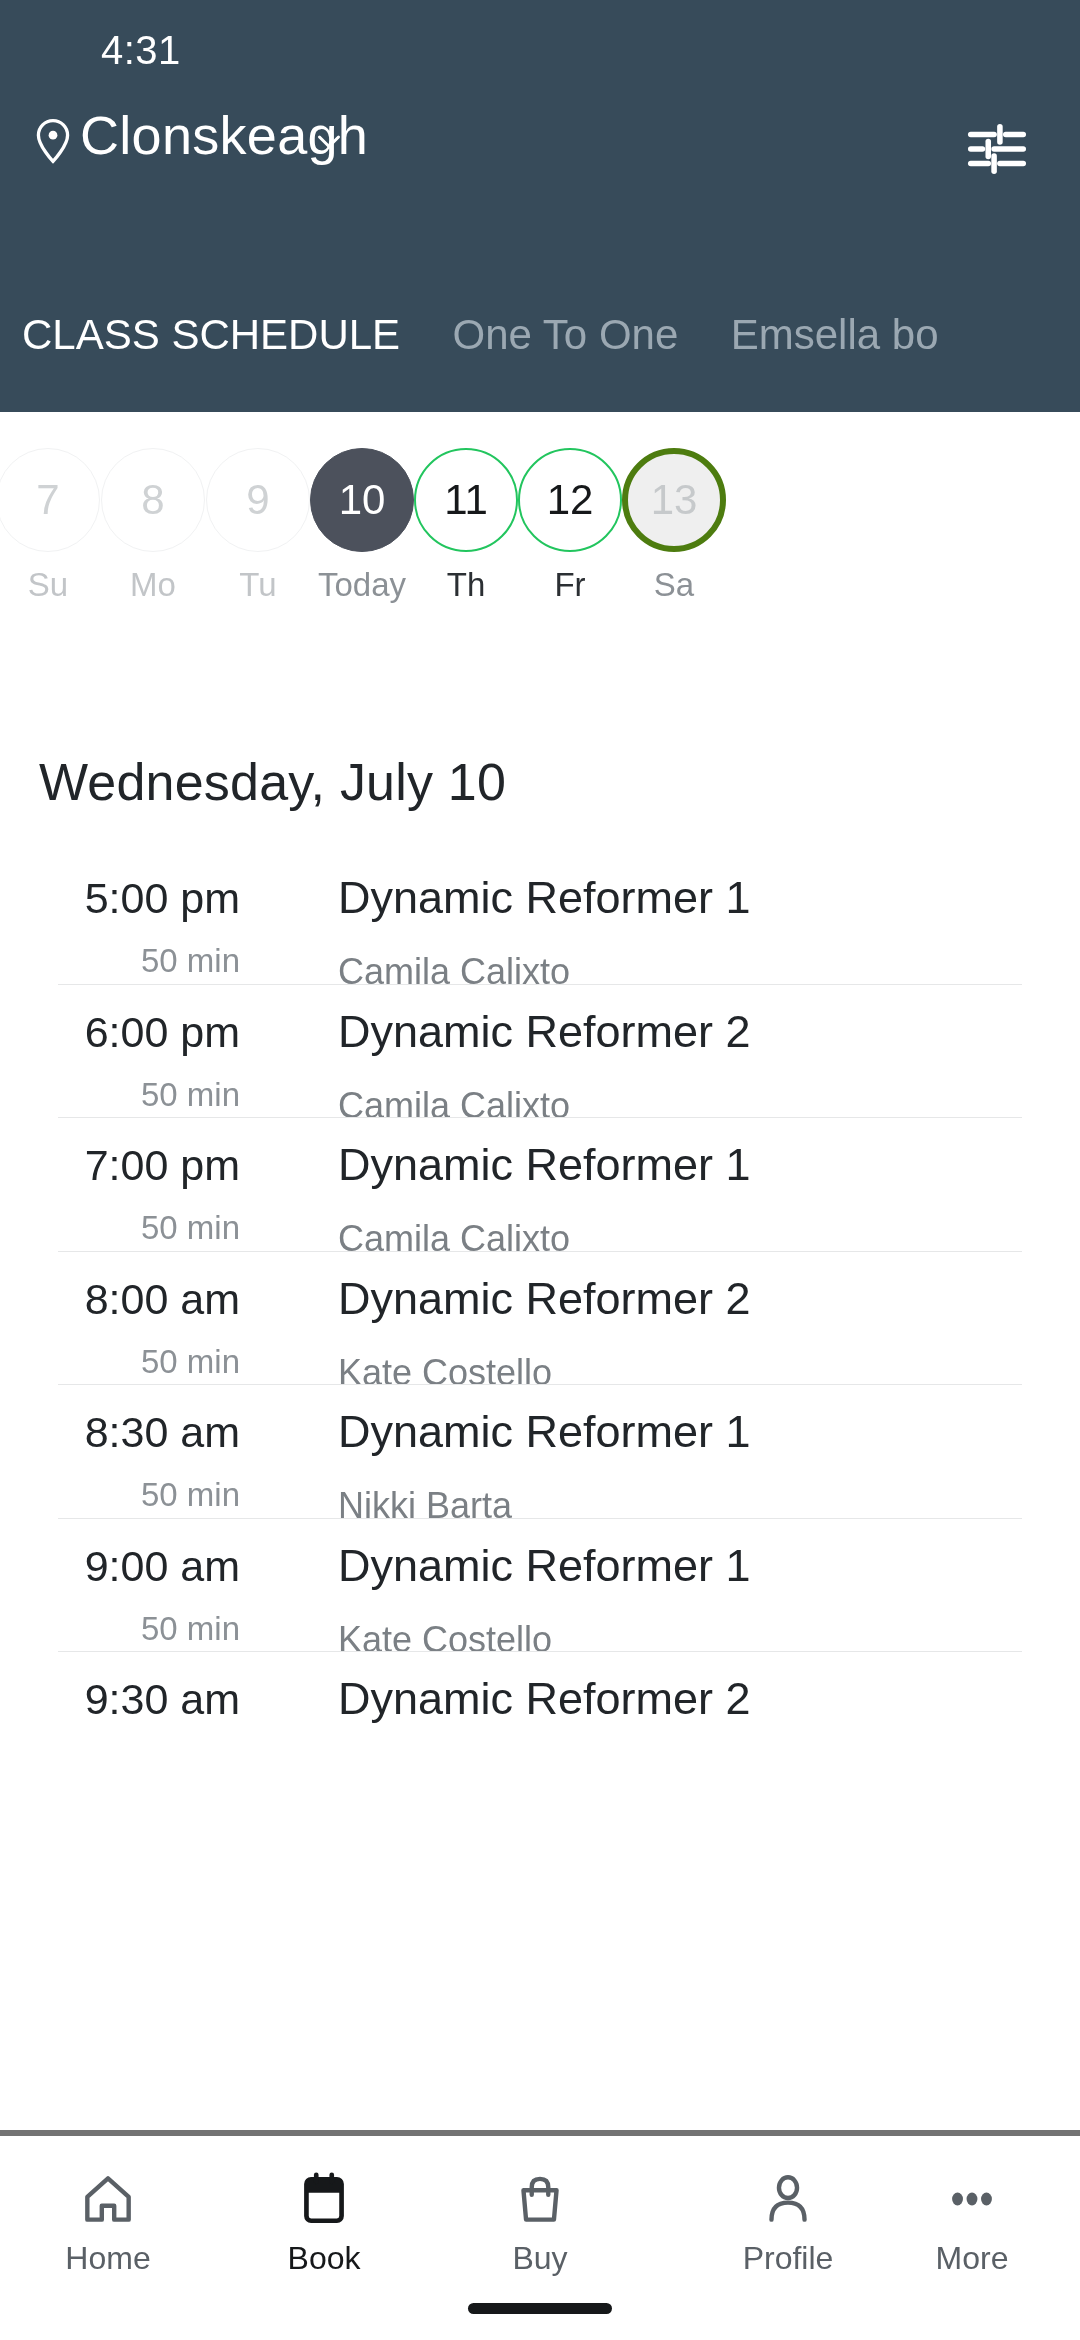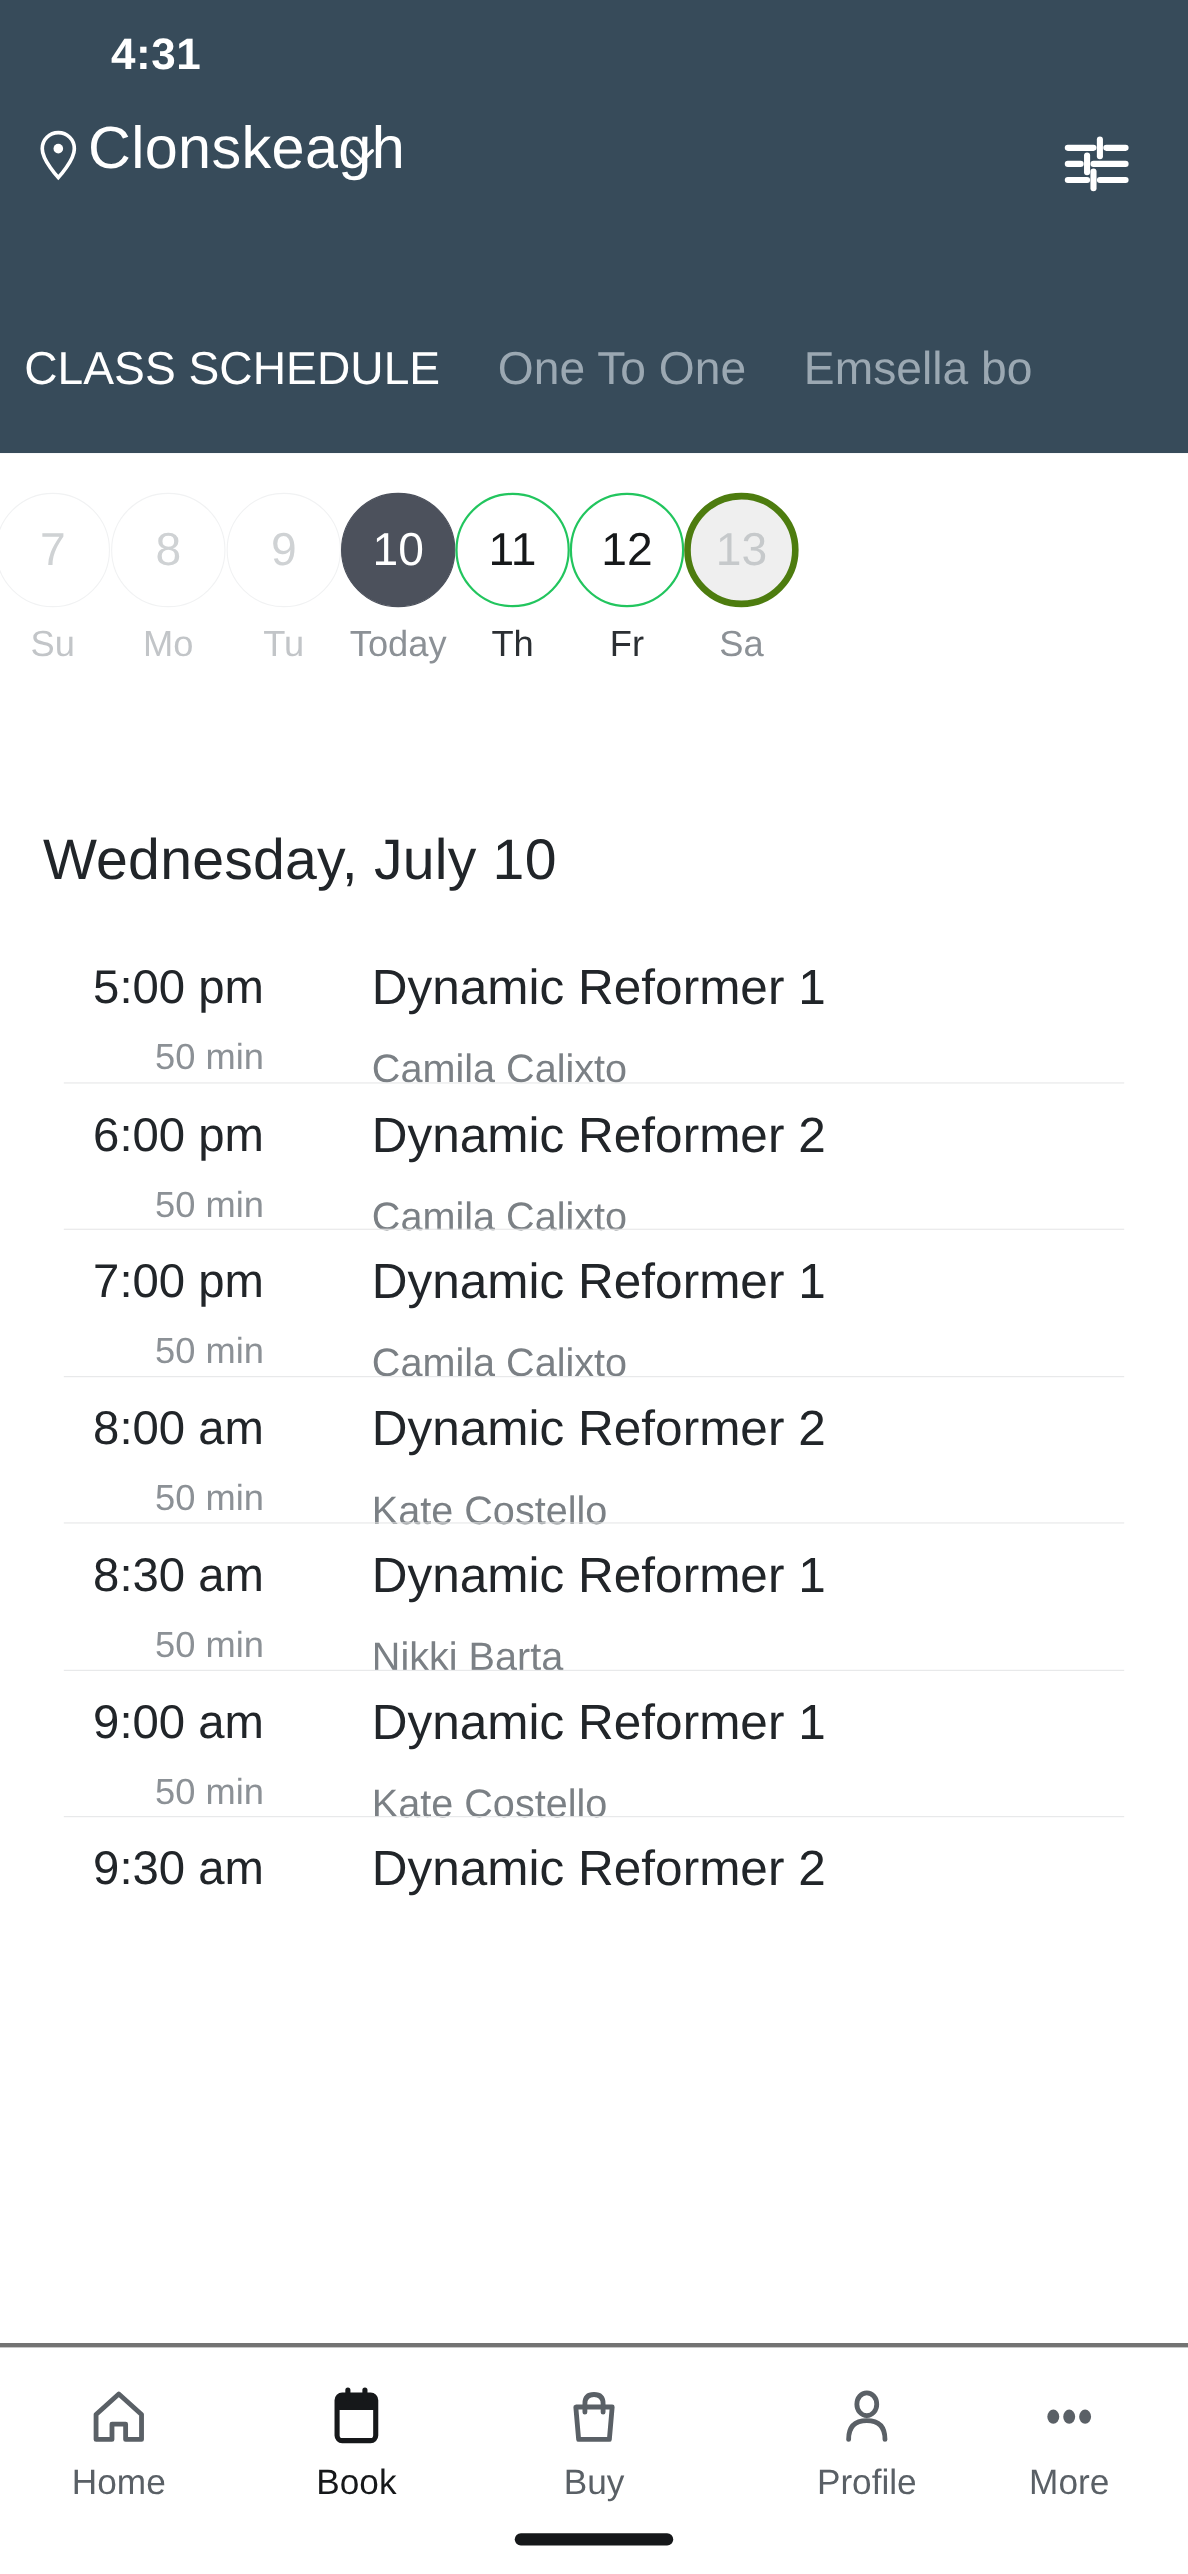--- a/index.html
+++ b/index.html
@@ -12,21 +12,21 @@
     position:relative; width:1080px; height:2340px;
     background:#ffffff; overflow:hidden;
   }
 
   
   .header{
     position:absolute; left:0; top:0; width:1080px; height:412px;
     background:#374B5A;
   }
   .statusbar{
-    position:absolute; left:0; top:0; width:1080px; height:96px;font-weight:bold;
+    position:absolute; left:0; top:0; width:1080px; height:96px;
   }
   .status-time{
     position:absolute; left:101px; top:28px;
     font-size:40px; color:#ffffff; letter-spacing:0.5px;
   }
   .loc-row{
     position:absolute; left:0; top:100px; width:1080px; height:92px;
   }
   .pin-icon{
     position:absolute; left:28px; top:10px; width:50px; height:62px;
@@ -122,21 +122,21 @@
     font-size:45px; color:#212529; white-space:nowrap;
   }
   .rowinstr{
     position:absolute; left:338px; top:101px;
     font-size:36px; color:#7B8085; white-space:nowrap;
   }
 
   
   .bottomnav{
     position:absolute; left:0; bottom:0; width:1080px; height:210px;
-    background:#ffffff; border-top:4px solid #737373;text-decoration:underline;
+    background:#ffffff; border-top:6px solid #737373;text-decoration:underline;
   }
   .navitem{
     position:absolute; top:28px; width:216px; text-align:center;
   }
   .navicon{
     height:70px; display:flex; align-items:center; justify-content:center;
   }
   .navlabel{
     margin-top:6px; font-size:32px; color:#5A6066;
   }

